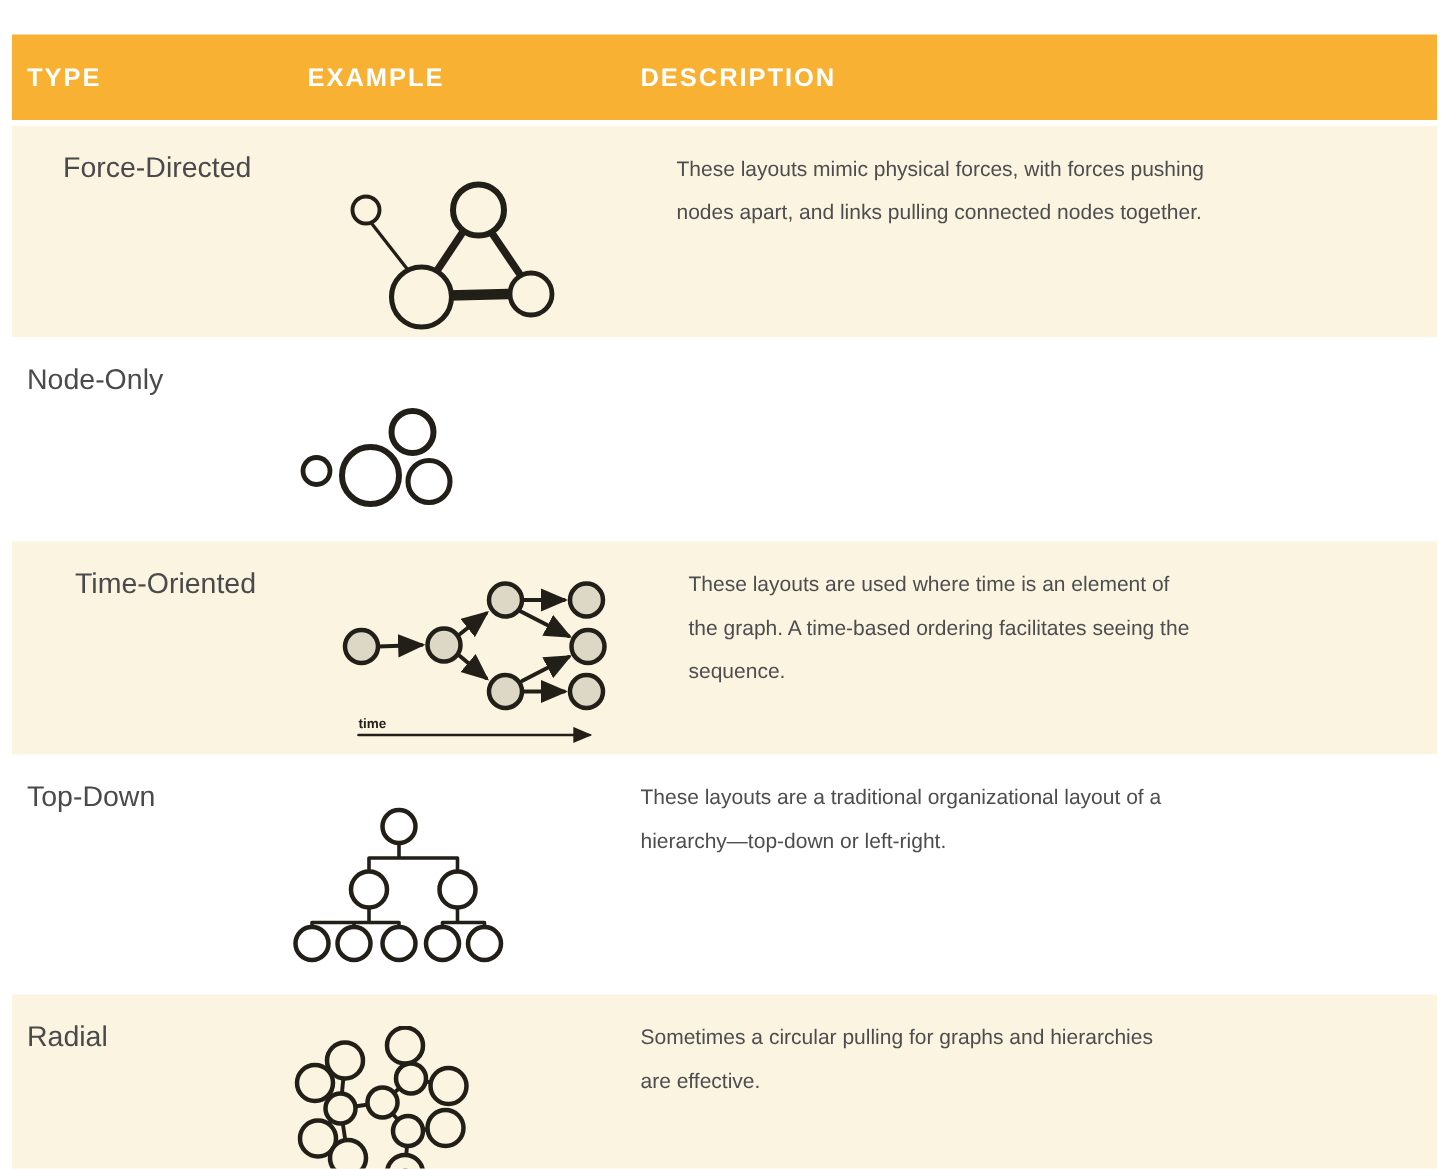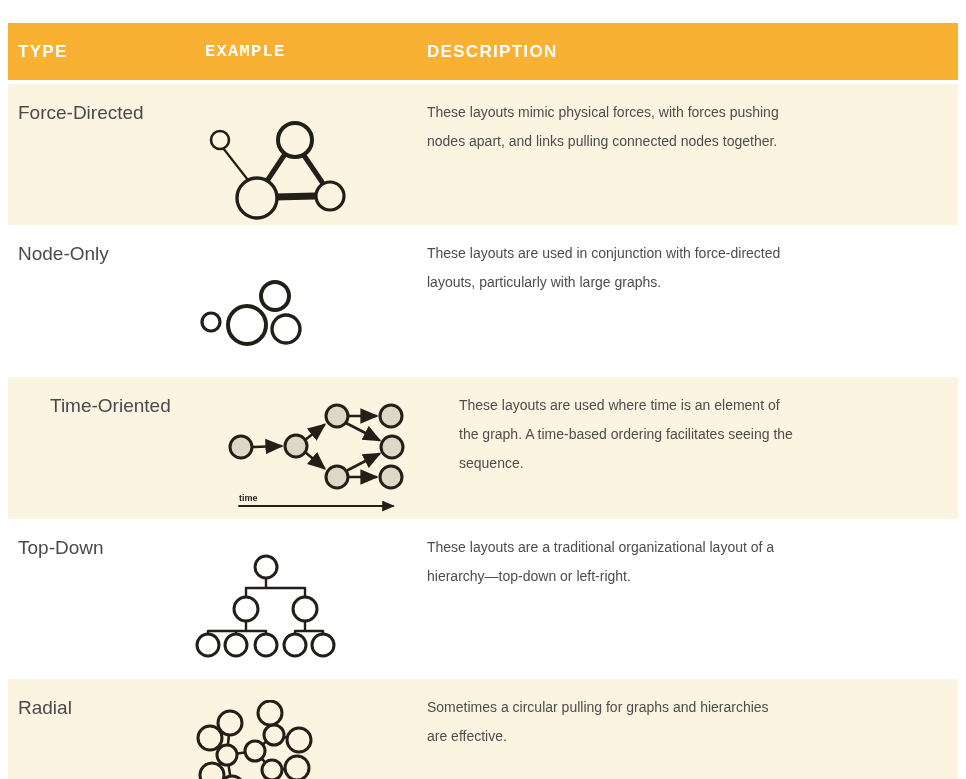--- a/index.html
+++ b/index.html
@@ -11,26 +11,26 @@
   .table { position:absolute; left:8px; top:23px; width:950px; }
 
   .hdr {
     height:57px; background:#F8B133; margin-bottom:4px;
     display:grid; grid-template-columns:187px 232px 1fr; align-items:center;
   }
   .hdr .h {
     color:#ffffff; font-weight:bold; font-size:17px; letter-spacing:1.3px;
   }
   .hdr .h-type { padding-left:10px; }
-  .hdr .h-example { padding-left:10px;font-family:Liberation Mono, monospace; }
+  .hdr .h-example { padding-left:10px; }
 
   .row { display:grid; grid-template-columns:187px 232px 1fr; }
   .row.cream { background:#FBF4E0; }
   .row.white { background:#ffffff; }
-  .r1 { height:141px; } .r2 { height:152px; } .r3 { height:142px;padding-left:32px; }
+  .r1 { height:141px;padding-left:24px; } .r2 { height:136px; } .r3 { height:142px;padding-left:32px; }
   .r4 { height:160px; } .r5 { height:141px; }
 
   .type {
     padding:18px 0 0 10px; font-size:19px; color:#4A4A4C;
   }
   .ex {
     display:flex; align-items:center; justify-content:flex-start; padding-right:30px;margin-top:12px;
   }
   .desc {
     padding-top:14px; padding-right:8px; font-size:14px; line-height:29px;
@@ -77,22 +77,20 @@
   <div class="row white r2">
     <div class="type">Node-Only</div>
     <div class="ex">
       <svg width="112" height="88" viewBox="0 0 112 88">
         <circle class="nd" cx="16" cy="59" r="9" fill="#ffffff" stroke-width="3.2"></circle>
         <circle class="nd" cx="52" cy="62" r="19" fill="#ffffff" stroke-width="4"></circle>
         <circle class="nd" cx="80" cy="33" r="14" fill="#ffffff" stroke-width="4"></circle>
         <circle class="nd" cx="91" cy="66" r="14" fill="#ffffff" stroke-width="3.4"></circle>
       </svg>
     </div>
-    <div class="desc">These layouts are used in conjunction with force-directed
-layouts, particularly with large graphs.</div>
   </div>
 
   <div class="row cream r3">
     <div class="type">Time-Oriented</div>
     <div class="ex">
       <svg width="185" height="115" viewBox="0 0 185 115">
         <defs>
           <marker id="arw" markerWidth="8" markerHeight="8" refX="6" refY="3" orient="auto">
             <path d="M0,0 L7,3 L0,6 Z" fill="#221F19"></path>
           </marker>

